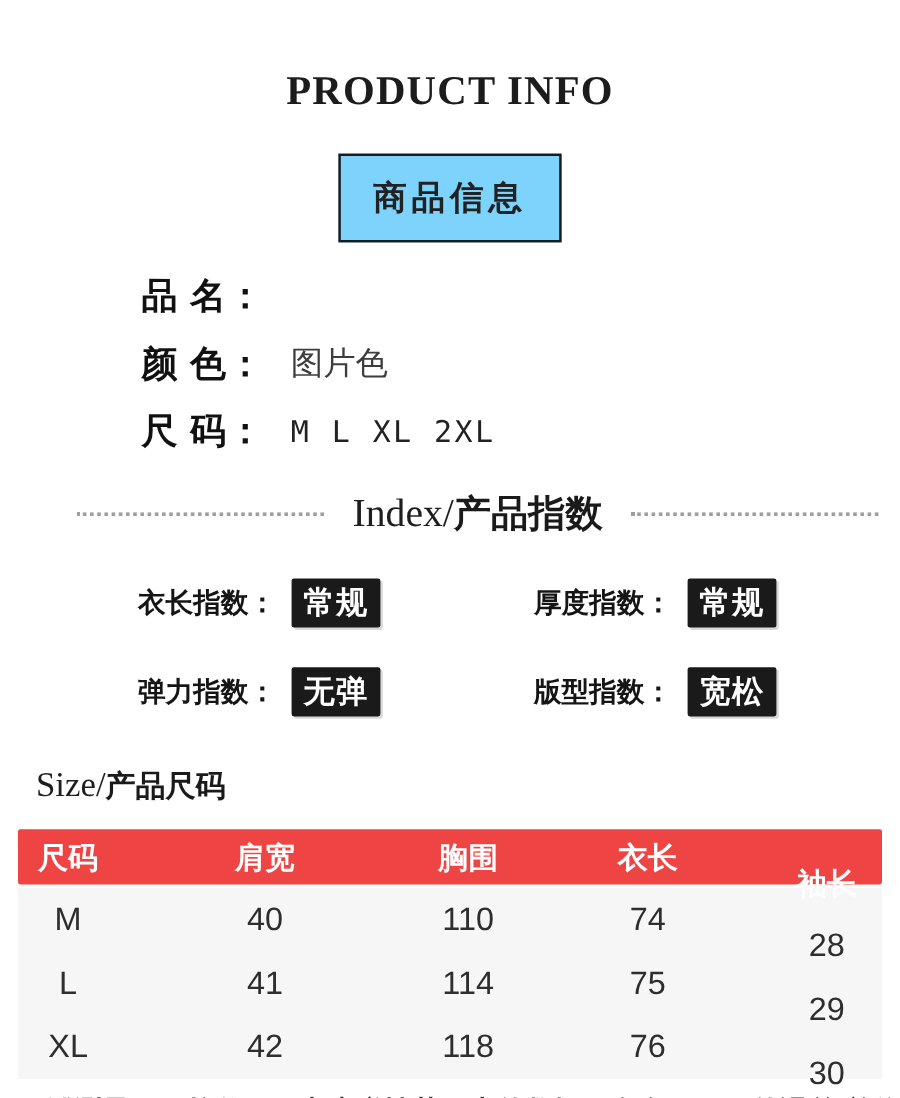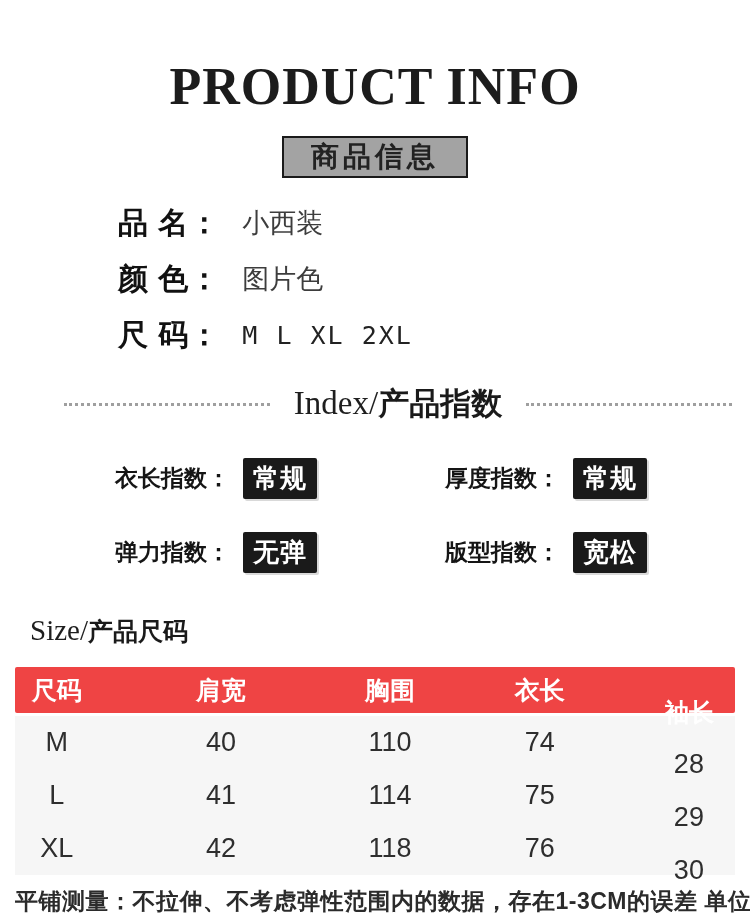--- a/index.html
+++ b/index.html
@@ -16,31 +16,31 @@
     background: #ffffff;
     overflow: hidden;
   }
 
   
   .title {
     margin-top: 58px;
     text-align: center;
     font-family: "Liberation Serif", "DejaVu Serif", serif;
     font-weight: 700;
-    font-size: 52px;
+    font-size: 34px;
     letter-spacing: 1px;
     color: #1c1c1c;
     line-height: 1.1;
   }
   .subtitle-box {
-    margin: 21px auto 0 auto;
+    margin: 33px auto 0 auto;
     width: fit-content;
     border: 2px solid #1a1a1a;
-    padding: 0 27px;
-    background: #a3a3a3;
+    padding: 16px 27px;
+    background: #7dd3fc;
   }
   .subtitle-box span {
     font-size: 28px;
     font-weight: 600;
     letter-spacing: 4px;
     color: #222222;
   }
 
   
   .attrs { margin: 29px 4px 0 118px; }
@@ -170,21 +170,20 @@
 
   <h1 class="title">PRODUCT INFO</h1>
 
   <div class="subtitle-box">
     <span>商品信息</span>
   </div>
 
   <div class="attrs">
     <div class="attr-row">
       <span class="attr-label">品 名：</span>
-      <span class="attr-value">小西装</span>
     </div>
     <div class="attr-row">
       <span class="attr-label">颜 色：</span>
       <span class="attr-value">图片色</span>
     </div>
     <div class="attr-row">
       <span class="attr-label">尺 码：</span>
       <span class="attr-value mono">M L XL 2XL</span>
     </div>
   </div>

